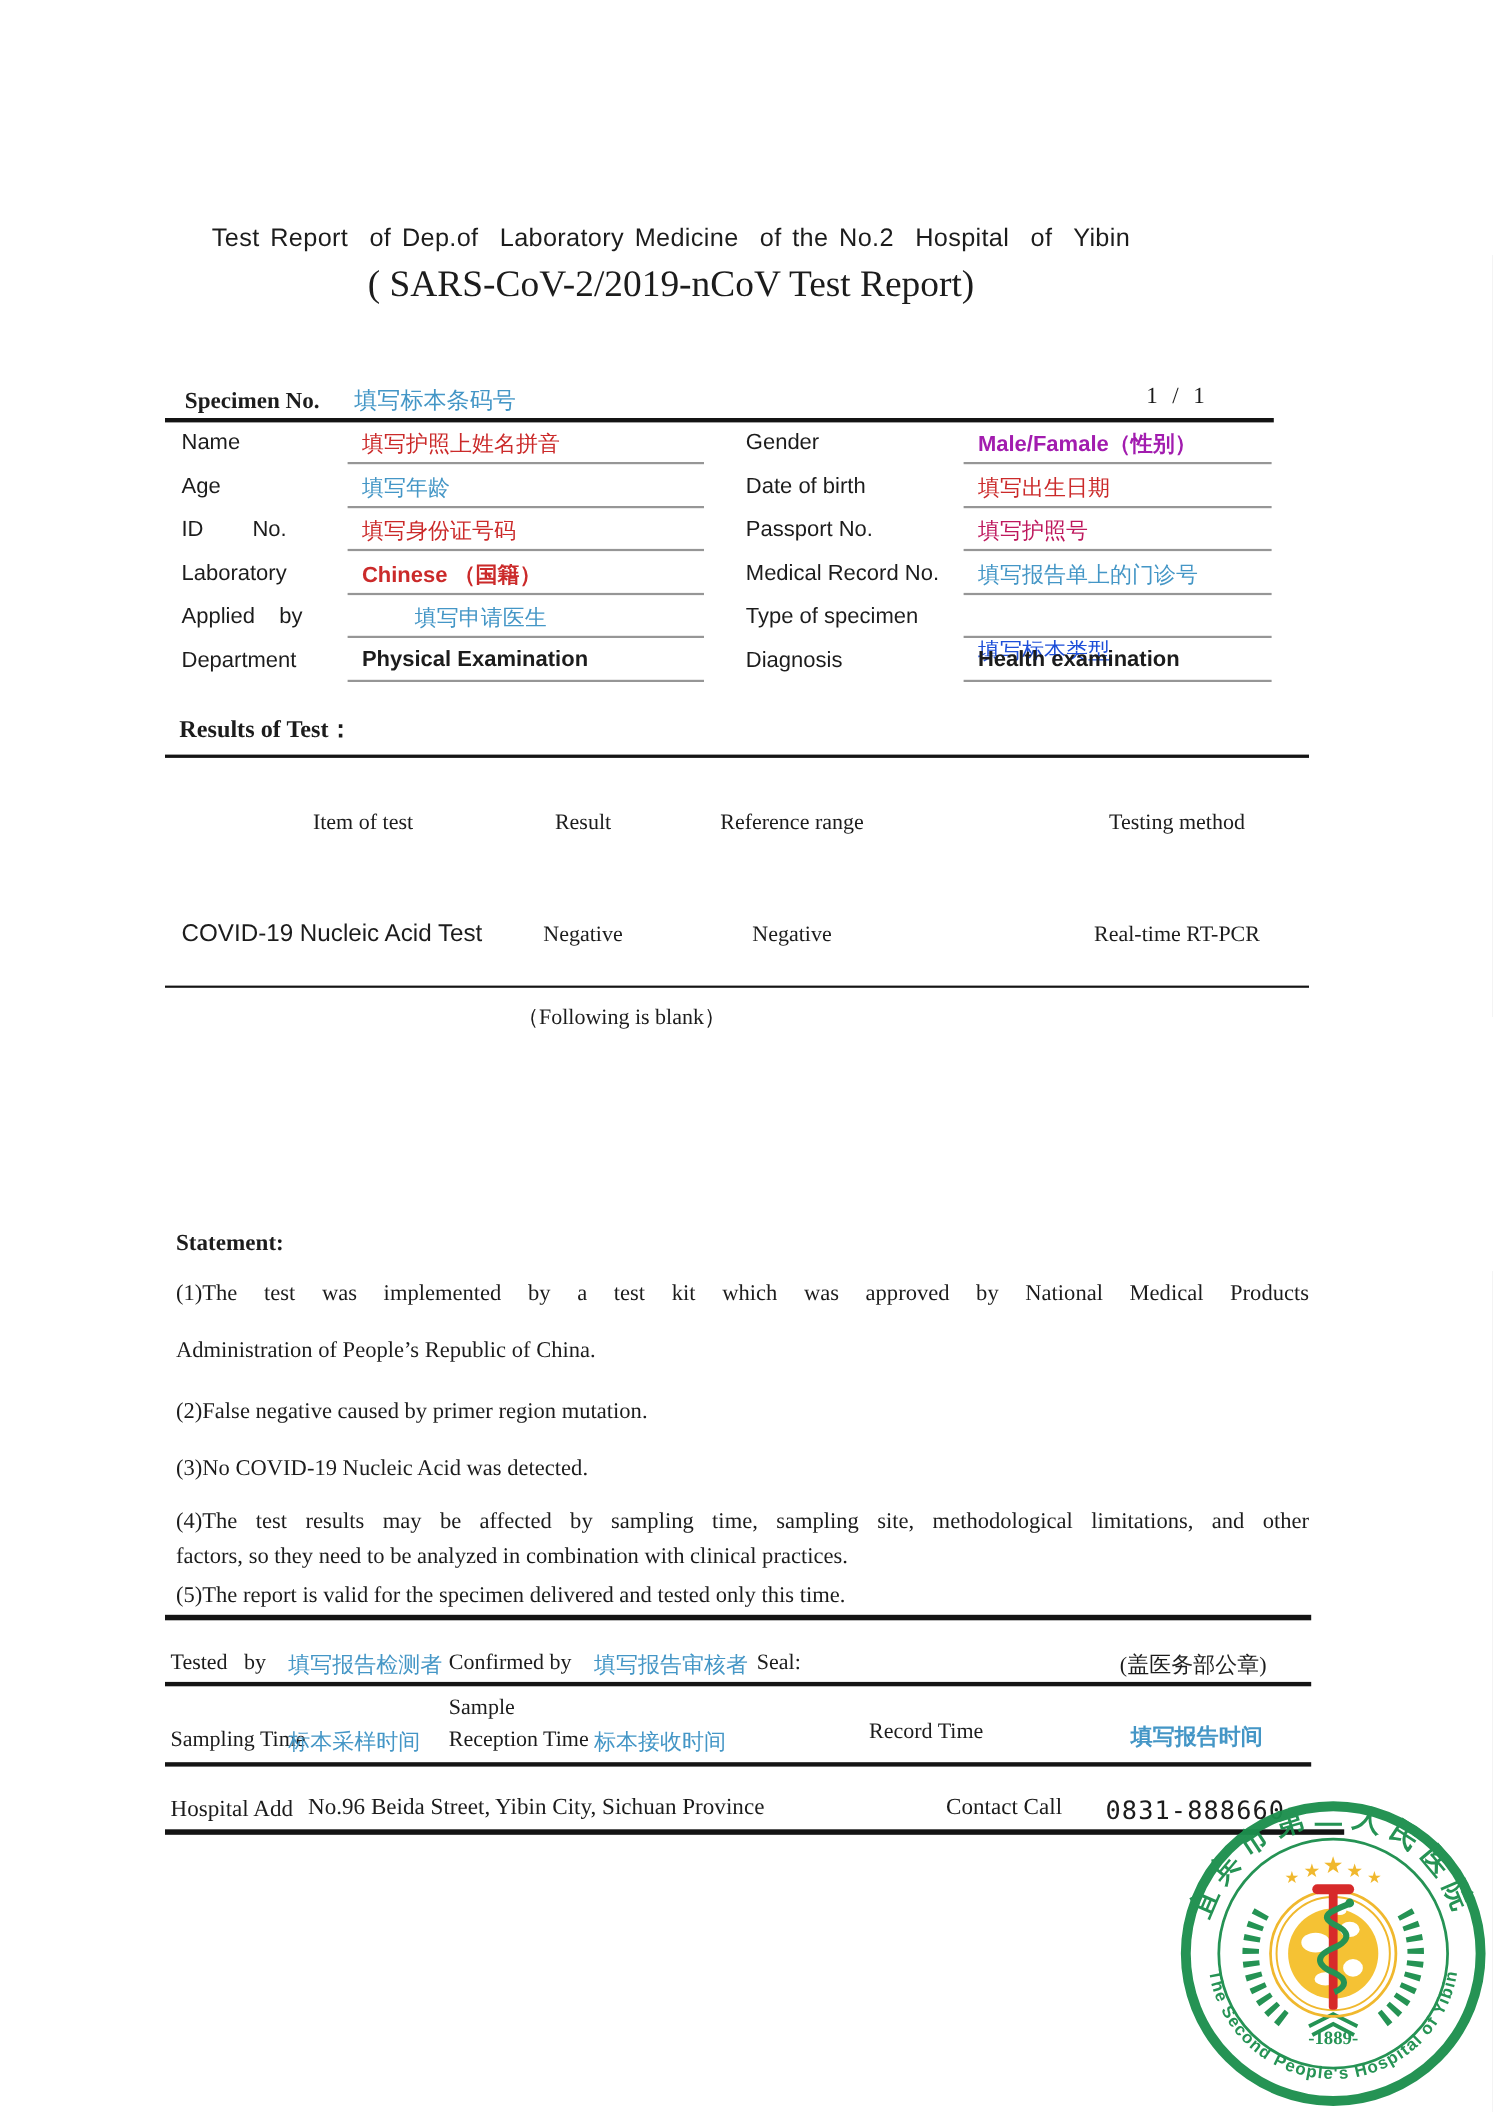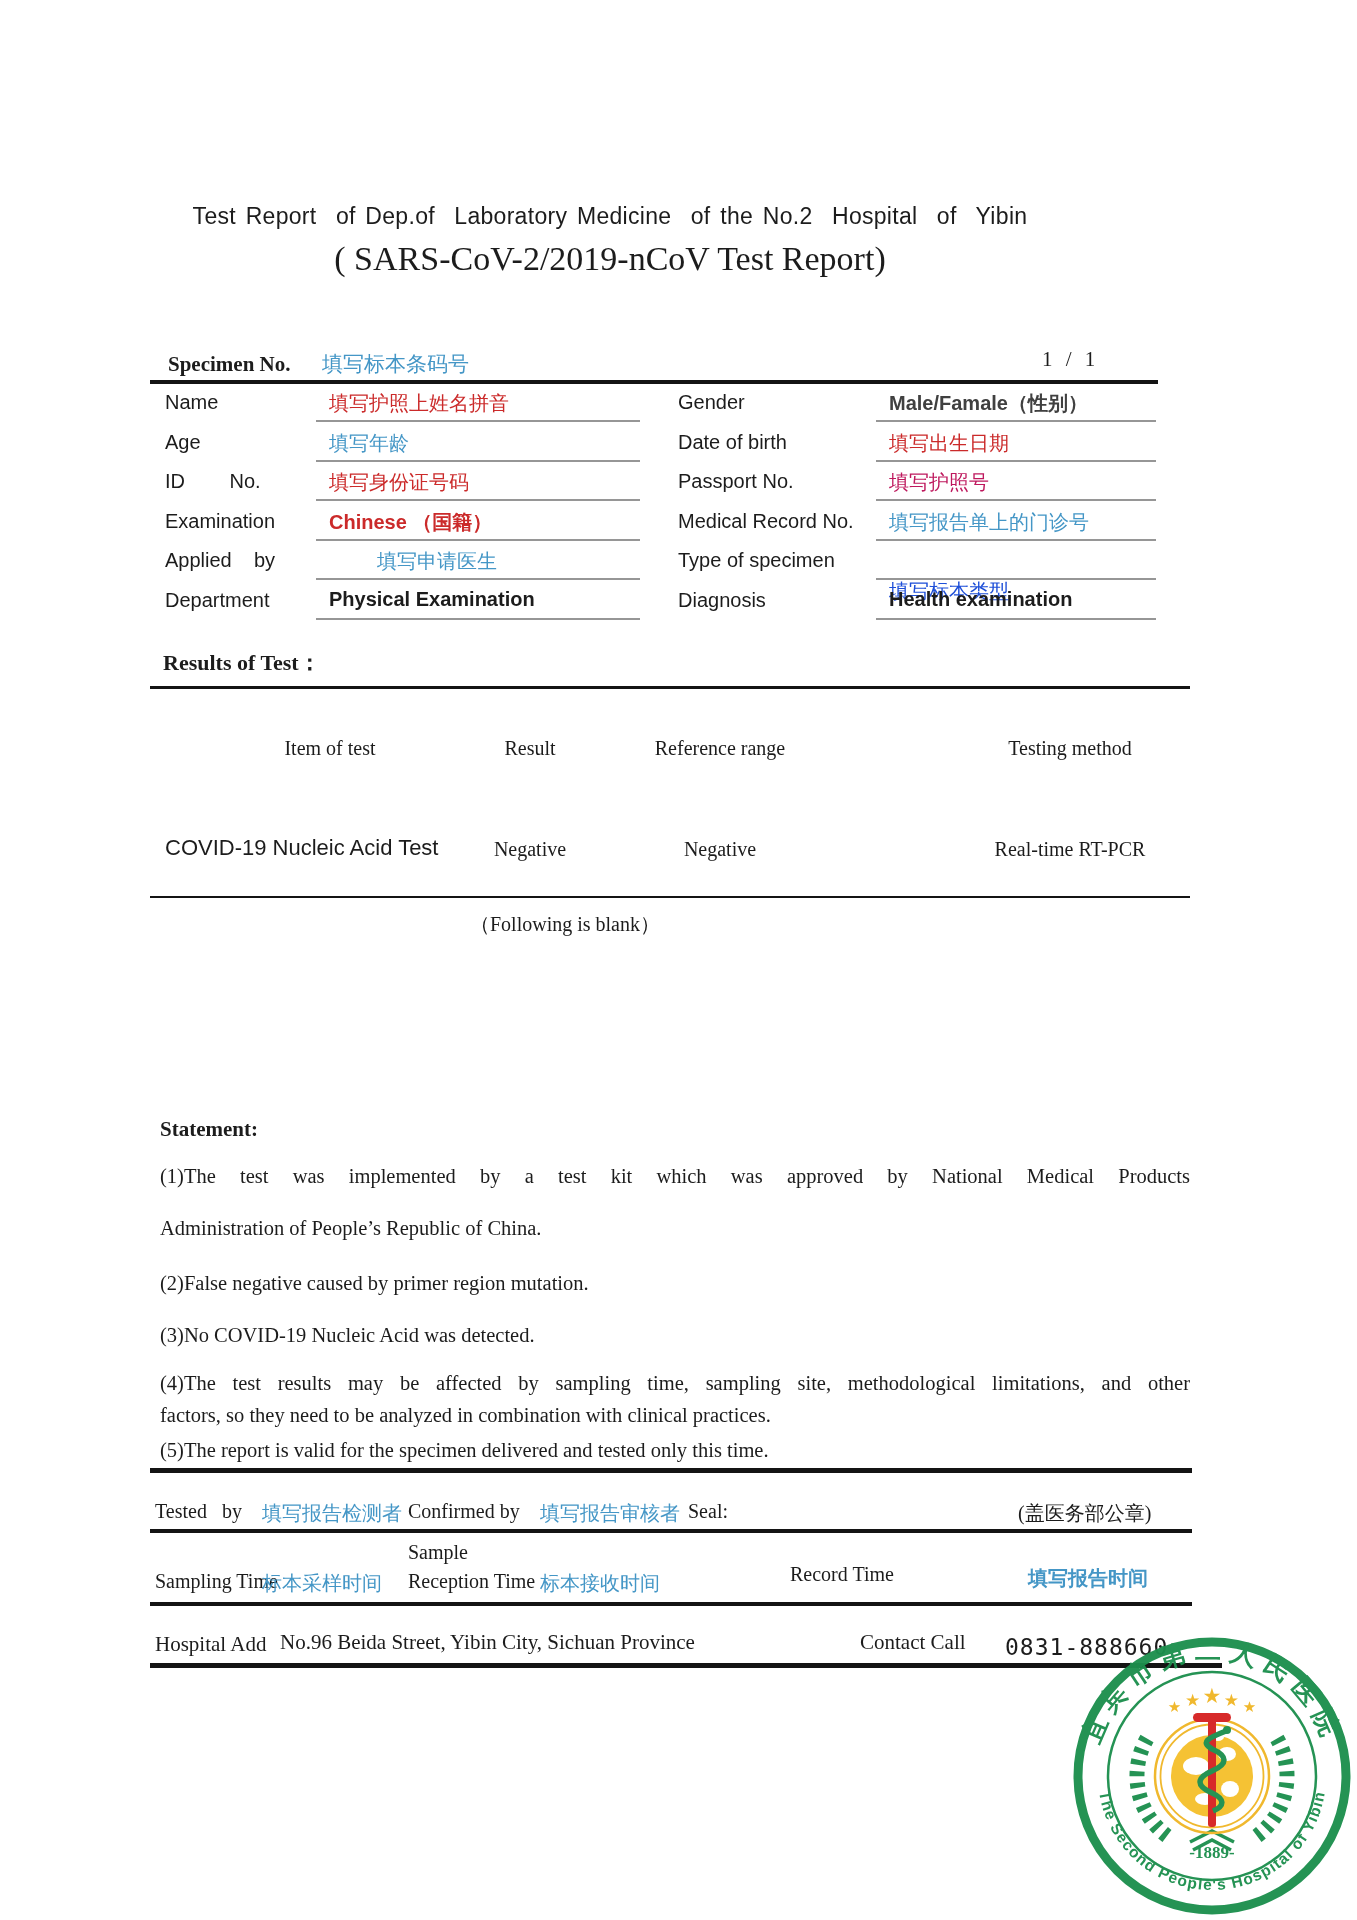--- a/index.html
+++ b/index.html
@@ -45,21 +45,21 @@
   <span class="abs serif spec-page">1 / 1</span>
   <div class="hline" style="left:150px;top:380px;width:1008px;height:3.5px"></div>
 
   <div class="frow" style="top:384px">
     <span class="fl">Name</span>
     <div class="cl">
       <span class="cv" style="color: rgb(203, 42, 42);">填写护照上姓名拼音</span>
       </div>
     <span class="fr">Gender</span>
     <div class="cr">
-      <span class="cv b" style="color: #404040;">Male/Famale（性别）</span>
+      <span class="cv b" style="color: #a21caf;">Male/Famale（性别）</span>
       </div>
   </div>
   <div class="frow" style="top:423.5px">
     <span class="fl">Age</span>
     <div class="cl">
       <span class="cv" style="color: rgb(68, 150, 198);">填写年龄</span>
       </div>
     <span class="fr">Date of birth</span>
     <div class="cr">
       <span class="cv" style="color: rgb(203, 42, 42);">填写出生日期</span>
@@ -69,21 +69,21 @@
     <span class="fl">ID        No.</span>
     <div class="cl">
       <span class="cv" style="color: rgb(203, 42, 42);">填写身份证号码</span>
       </div>
     <span class="fr">Passport No.</span>
     <div class="cr">
       <span class="cv" style="color: #be185d;">填写护照号</span>
       </div>
   </div>
   <div class="frow" style="top:502.5px">
-    <span class="fl">Examination</span>
+    <span class="fl">Laboratory</span>
     <div class="cl">
       <span class="cv b" style="color: rgb(203, 42, 42);">Chinese （国籍）</span>
       </div>
     <span class="fr">Medical Record No.</span>
     <div class="cr">
       <span class="cv" style="color: rgb(68, 150, 198);">填写报告单上的门诊号</span>
       </div>
   </div>
   <div class="frow" style="top:542px">
     <span class="fl">Applied    by</span>

